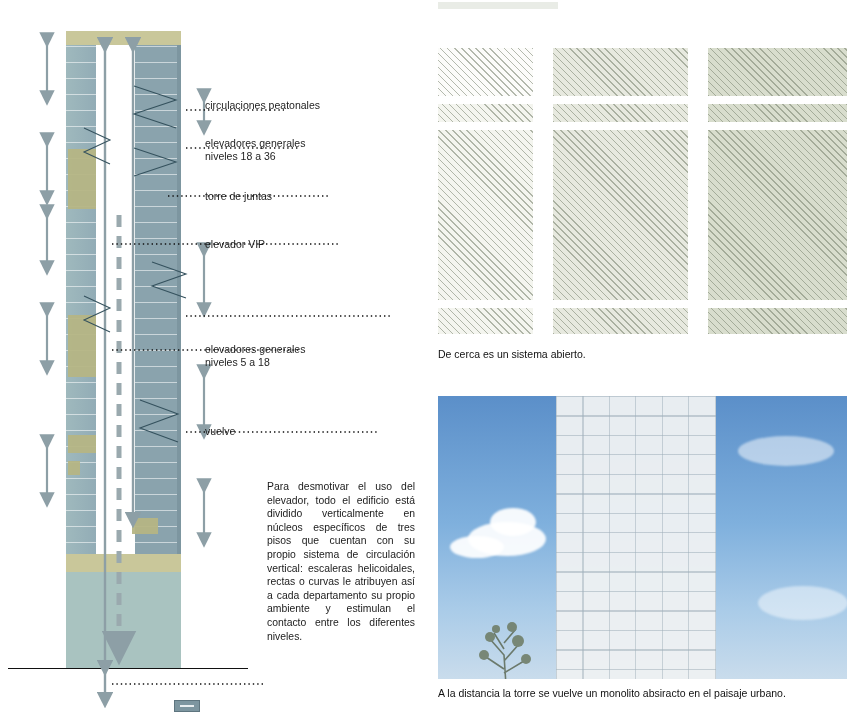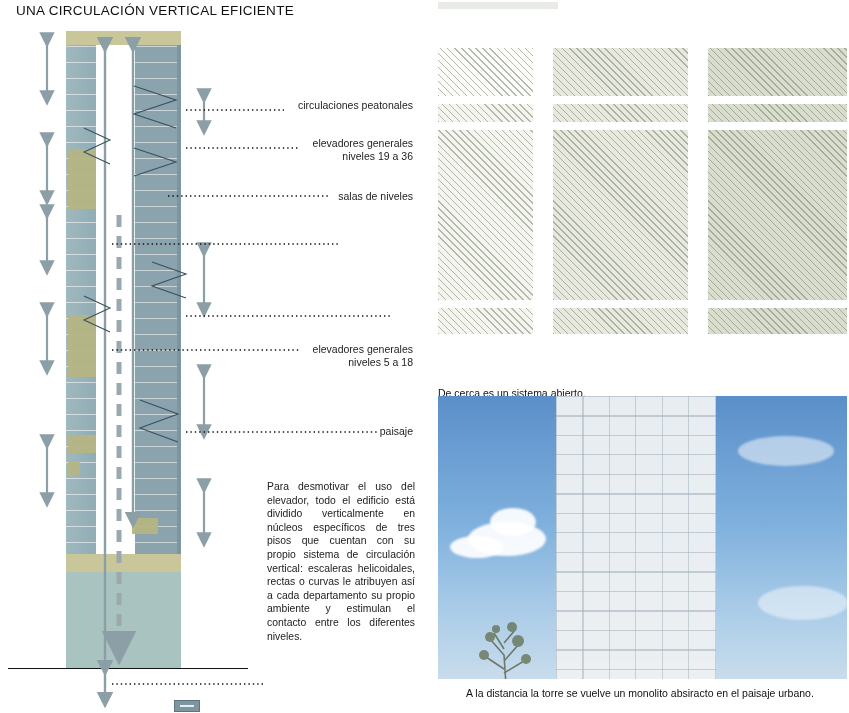--- a/index.html
+++ b/index.html
@@ -42,21 +42,21 @@
 
   .olivepatch{position:absolute;background:#b5b584;opacity:.95;}
 
   
   .svgoverlay{position:absolute;left:0;top:0;width:849px;height:713px;pointer-events:none;}
 
   
   .lbl{
     position:absolute;
     font-size:10.5px;color:#1d1d1d;line-height:12.5px;
-    text-align:right;white-space:nowrap;
+    white-space:nowrap;
   }
 
   
   .para{
     position:absolute;left:267px;top:480px;width:148px;
     font-size:10.4px;line-height:13.6px;color:#1b1b1b;
     text-align:justify;
   }
 
   
@@ -86,31 +86,30 @@
   .towerphoto{
     position:absolute;left:118px;top:0;width:160px;height:283px;
     background:#eef1f3;
     background-image:
       repeating-linear-gradient(to bottom, rgba(160,175,185,.55) 0px, rgba(160,175,185,.55) 1px, rgba(0,0,0,0) 1px, rgba(0,0,0,0) 19.5px),
       repeating-linear-gradient(to right, rgba(160,175,185,.5) 0px, rgba(160,175,185,.5) 1px, rgba(0,0,0,0) 1px, rgba(0,0,0,0) 26.5px);
     opacity:.96;
   }
   .treetop{position:absolute;left:8px;bottom:-6px;width:120px;height:86px;}
 
-  .cap2{position:absolute;left:438px;top:687px;font-size:10.5px;color:#111;margin-left:28px;}
-  .cap1{position:absolute;left:438px;top:348px;font-size:10.5px;color:#111;margin-top:39px;}
+  .cap2{position:absolute;left:438px;top:687px;font-size:10.5px;color:#111;}
+  .cap1{position:absolute;left:438px;top:348px;font-size:10.5px;color:#111;}
 
   .tinyhdr{position:absolute;left:438px;top:2px;width:120px;height:7px;background:#e9ece6;}
 </style>
 </head>
 <body>
 
 <div class="page">
 
-  <div class="title">UNA CIRCULACIÓN VERTICAL EFICIENTE</div>
   <div class="tinyhdr"></div>
 
   <div class="tower">
     <div class="glassleft"></div>
     <div class="corebandwhite"></div>
     <div class="floors"></div>
     <div class="rightcol"></div>
 
     <div class="capTop"></div>
     <div class="capMid" style="top:523px"></div>
@@ -180,36 +179,39 @@
       <line x1="112" y1="684" x2="266" y2="684"></line>
     </g>
   </svg>
 
   <div class="lbl" style="left:205px;top:99px;width:208px">
     <div>circulaciones peatonales</div>
   </div>
 
   <div class="lbl" style="left:205px;top:137px;width:208px">
     <div>elevadores generales</div>
-    <div>niveles 19 a 36</div>
+    <div>niveles 18 a 36</div>
   </div>
 
   <div class="lbl" style="left:205px;top:190px;width:208px">
-    <div>salas de niveles</div>
-  </div>
-
+    <div>torre de juntas</div>
+  </div>
+
+  <div class="lbl" style="left:205px;top:238px;width:208px">
+    <div>elevador VIP</div>
+  </div>
 
 
   <div class="lbl" style="left:205px;top:343px;width:208px">
     <div>elevadores generales</div>
     <div>niveles 5 a 18</div>
   </div>
 
   <div class="lbl" style="left:205px;top:425px;width:208px">
-    <div>paisaje</div>
+    <div>vuelve</div>
   </div>
 
 
   <div class="para">Para desmotivar el uso del elevador, todo el edificio está dividido verticalmente en núcleos específicos de tres pisos que cuentan con su propio sistema de circulación vertical: escaleras helicoidales, rectas o curvas le atribuyen así a cada departamento su propio ambiente y estimulan el contacto entre los diferentes niveles.</div>
 
   <div class="grid">
 
     <div class="cell light" style="left:0px;top:0px;width:95px;height:48px">
         <div class="hatch"></div>
       </div>

